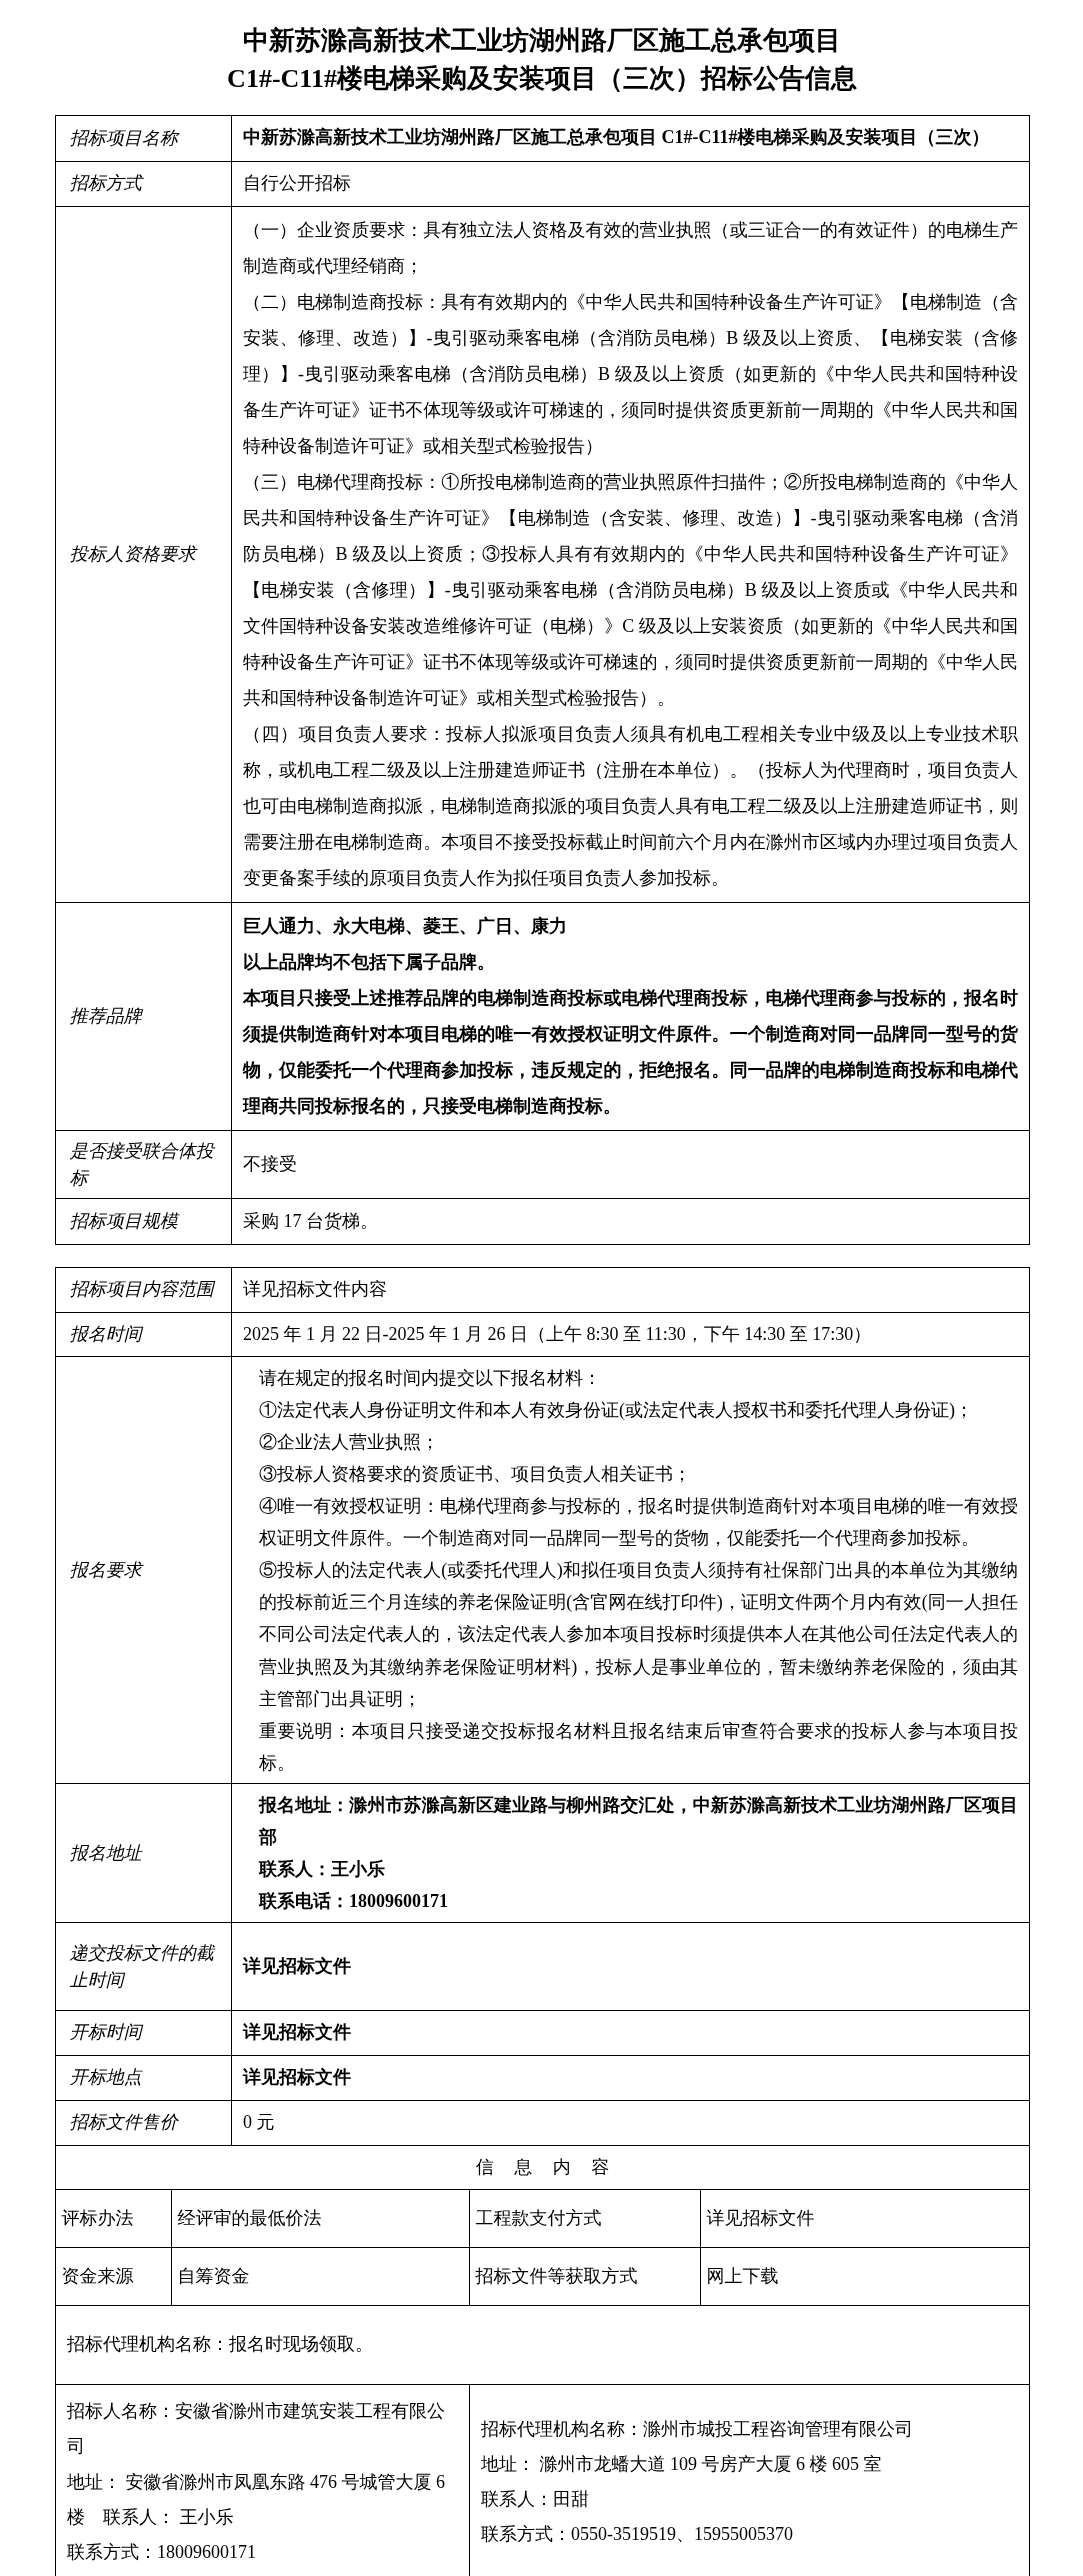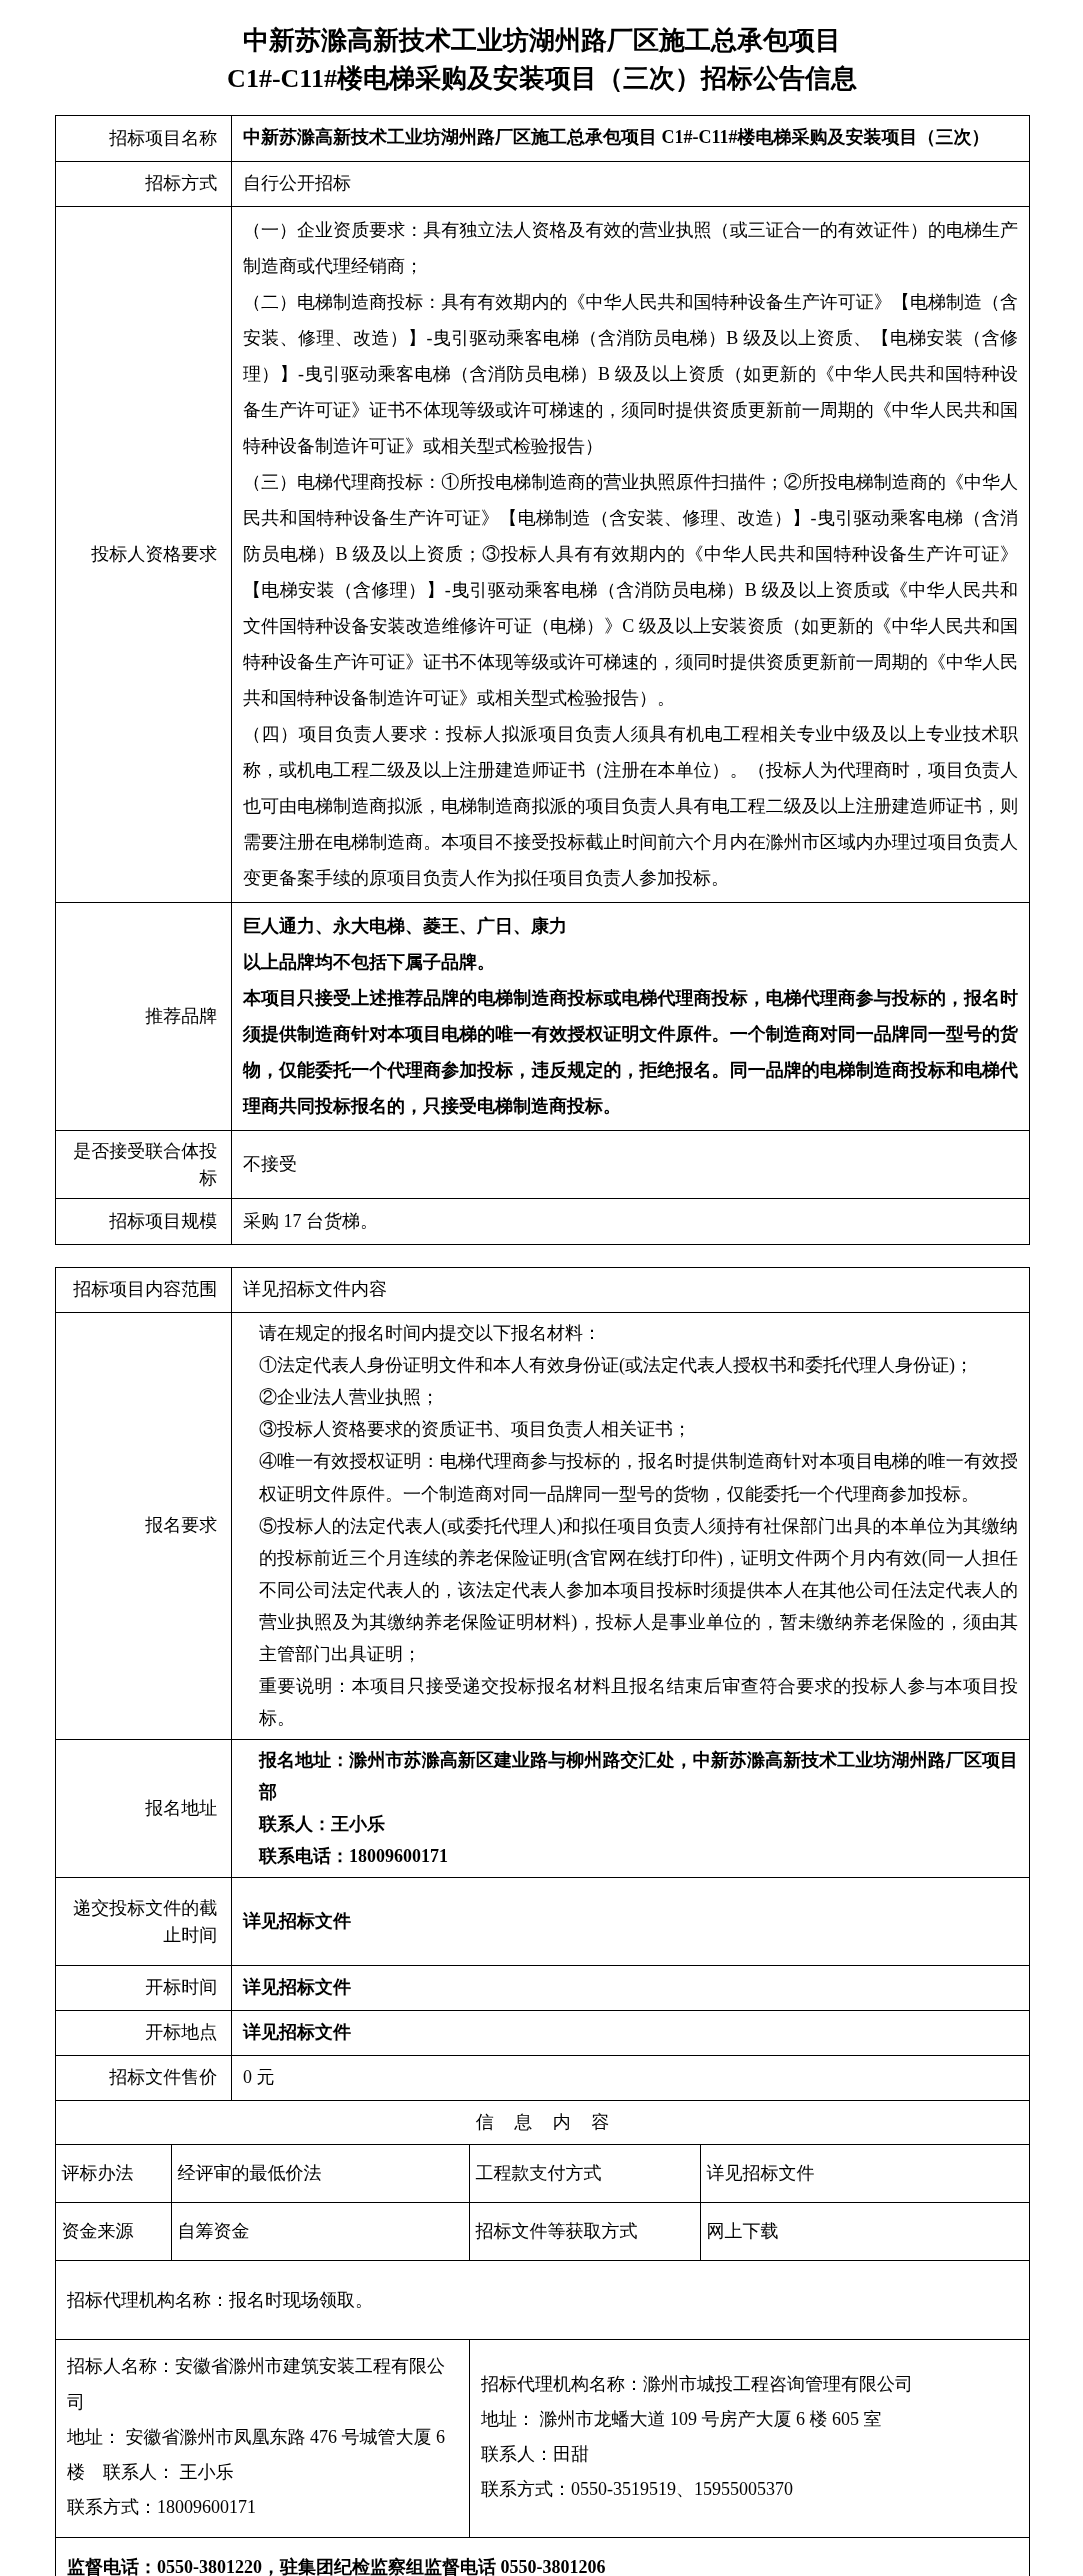--- a/index.html
+++ b/index.html
@@ -21,23 +21,24 @@
     width: 974px;
   }
   table.t td {
     border: 1.4px solid #000;
     font-size: 18px;
     vertical-align: middle;
     word-break: break-all;
   }
 
   .lab {
-    text-align: right;
+    text-align: left;
     padding: 6.8px 13.7px;
     line-height: 1.5;
+    font-style: italic;
   }
   .val { text-align: left; padding: 6.8px 11px; line-height: 1.55; }
   .val p { margin: 0; text-align: justify; }
 
   
   .t1 .val.longtext p { line-height: 2.0; }
   .t1 .val { padding: 5.5px 11px; }
   .t1 .single { padding: 8.2px 11px; }
 
   
@@ -123,20 +124,24 @@
         <col style="width:238px">
         <col style="width:231px">
         <col style="width:329px">
     </colgroup>
     <tbody>
       <tr>
         <td class="lab" colspan="2">招标项目内容范围</td>
         <td class="val single" colspan="3">详见招标文件内容</td>
       </tr>
       <tr>
+        <td class="lab" colspan="2">报名时间</td>
+        <td class="val single" colspan="3">2025 年 1 月 22 日-2025 年 1 月 26 日（上午 8:30 至 11:30，下午 14:30 至 17:30）</td>
+      </tr>
+      <tr>
         <td class="lab" colspan="2">报名要求</td>
         <td class="val longtext" colspan="3">
           <p>请在规定的报名时间内提交以下报名材料：</p>
           <p>①法定代表人身份证明文件和本人有效身份证(或法定代表人授权书和委托代理人身份证)；</p>
           <p>②企业法人营业执照；</p>
           <p>③投标人资格要求的资质证书、项目负责人相关证书；</p>
           <p>④唯一有效授权证明：电梯代理商参与投标的，报名时提供制造商针对本项目电梯的唯一有效授权证明文件原件。一个制造商对同一品牌同一型号的货物，仅能委托一个代理商参加投标。</p>
           <p>⑤投标人的法定代表人(或委托代理人)和拟任项目负责人须持有社保部门出具的本单位为其缴纳的投标前近三个月连续的养老保险证明(含官网在线打印件)，证明文件两个月内有效(同一人担任不同公司法定代表人的，该法定代表人参加本项目投标时须提供本人在其他公司任法定代表人的营业执照及为其缴纳养老保险证明材料)，投标人是事业单位的，暂未缴纳养老保险的，须由其主管部门出具证明；</p>
           <p>重要说明：本项目只接受递交投标报名材料且报名结束后审查符合要求的投标人参与本项目投标。</p>
         </td>

